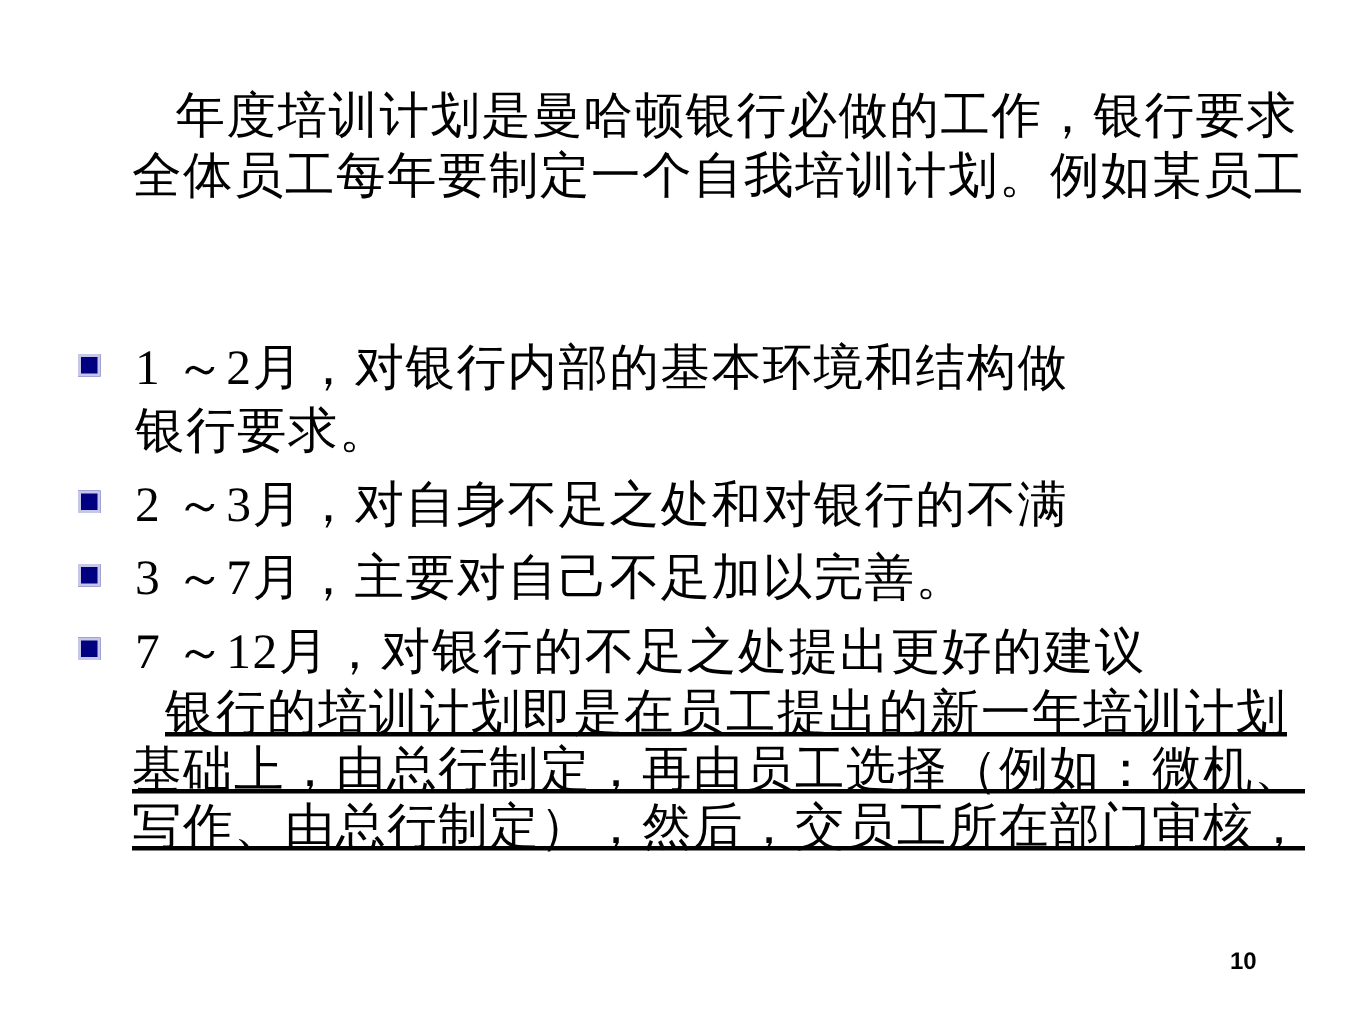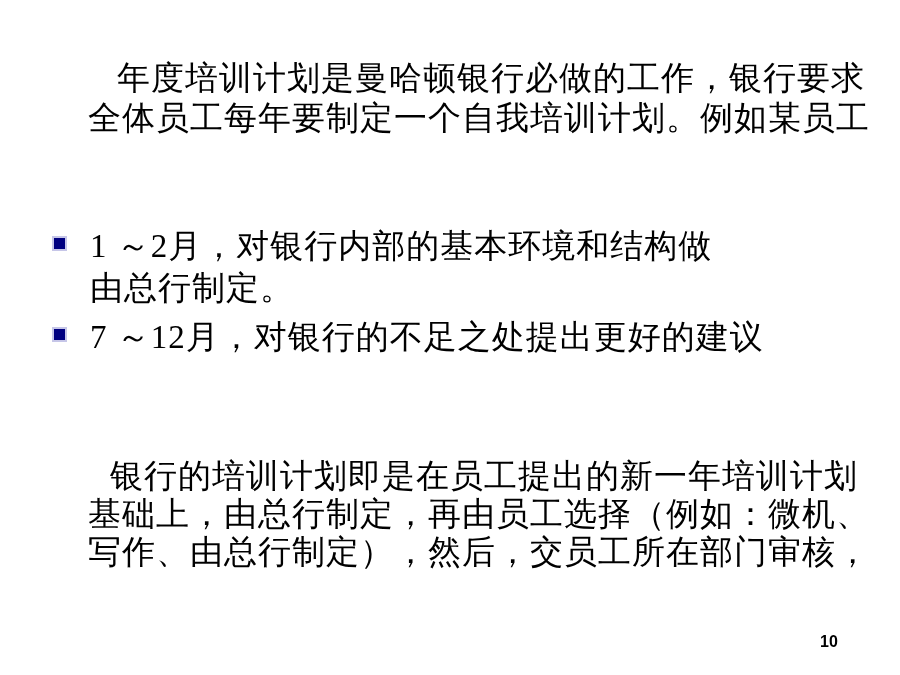--- a/index.html
+++ b/index.html
@@ -61,20 +61,21 @@
     border: 2px solid var(--bullet-border);
   }
 
   
   .closing {
     position: absolute;
     left: 88px;
     top: 457px;
     width: 812px;
     line-height: 38px;
+    text-decoration: underline;
   }
   .closing .cjk-line.indent { text-indent: 22px; }
 
   
   .page-number {
     position: absolute;
     left: 820px;
     top: 633px;
     font-family: "Liberation Sans", "DejaVu Sans", sans-serif;
     font-weight: bold;
@@ -94,27 +95,37 @@
   </div>
 
   <div class="bullet-block">
 
     <div class="bullet-item">
       <div class="b-line cjk-line">
         <span class="marker"></span>
         <span>1 ～2月，对银行内部的基本环境和结构做</span>
       </div>
       <div class="b-line cjk-line">
-        <span>由总行制定。</span>
+        <span>银行要求。</span>
       </div>
     </div>
 
     <div class="bullet-item">
+      <div class="b-line cjk-line">
+        <span class="marker"></span>
+        <span>2 ～3月，对自身不足之处和对银行的不满</span>
+      </div>
     </div>
 
+    <div class="bullet-item">
+      <div class="b-line cjk-line">
+        <span class="marker"></span>
+        <span>3 ～7月，主要对自己不足加以完善。</span>
+      </div>
+    </div>
 
     <div class="bullet-item">
       <div class="b-line cjk-line">
         <span class="marker"></span>
         <span>7 ～12月，对银行的不足之处提出更好的建议</span>
       </div>
     </div>
 
   </div>
 

